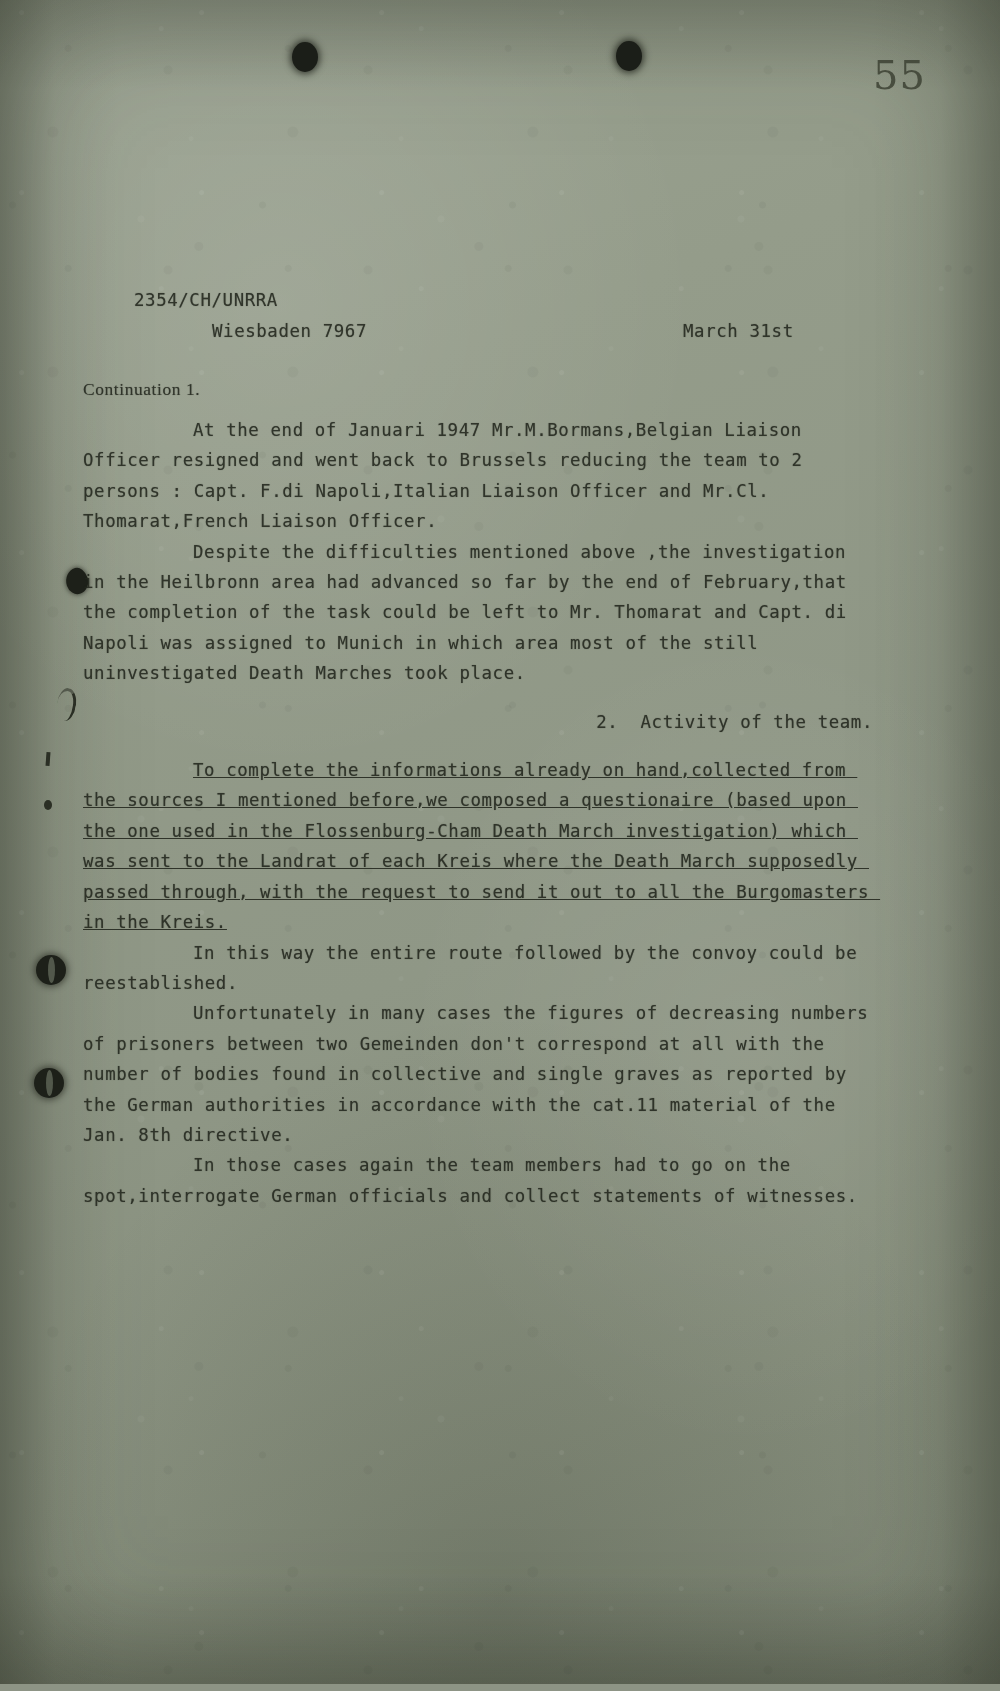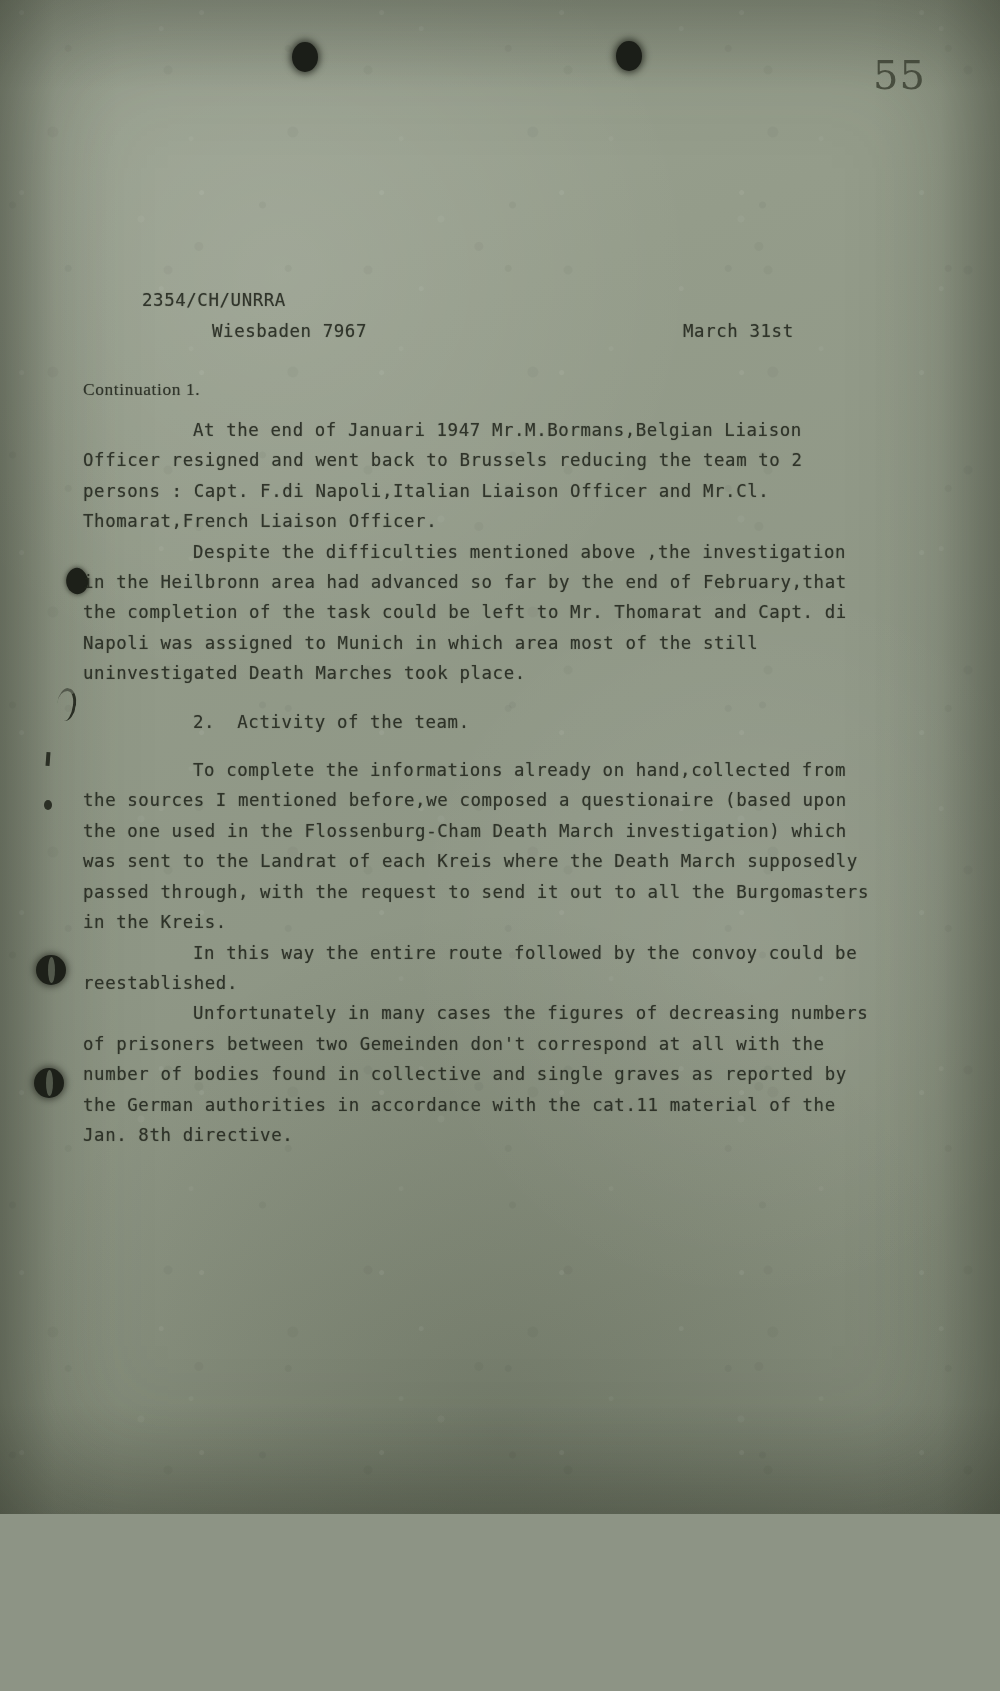--- a/index.html
+++ b/index.html
@@ -10,21 +10,21 @@
   body {
     width: 1000px;
     height: 1691px;
     overflow: hidden;
     font-family: "DejaVu Sans Mono", monospace;
   }
 
   #page {
     position: relative;
     width: 1000px;
-    height: 1514px;
+    height: 1684px;
     background:
       radial-gradient(ellipse 60% 40% at 28% 18%, rgba(255,255,255,0.10), rgba(255,255,255,0) 70%),
       radial-gradient(ellipse 50% 35% at 75% 62%, rgba(255,255,255,0.07), rgba(255,255,255,0) 70%),
       radial-gradient(ellipse 70% 50% at 50% 95%, rgba(40,46,34,0.20), rgba(0,0,0,0) 70%),
       linear-gradient(160deg, #9aa291 0%, #949c8a 25%, #8f9786 55%, #878f7d 80%, #7f8776 100%);
     box-shadow: inset 0 0 140px rgba(50,56,42,0.45);
   }
 
   
   #grain {
@@ -152,21 +152,21 @@
     font-family: "DejaVu Sans Mono", monospace;
     font-size: 17.4px;
     line-height: 30.4px;
     letter-spacing: 0.6px;
     opacity: 0.88;
     text-shadow: 0 0 1.1px rgba(34,38,29,0.55);
   }
 
   .ref-line {
     position: absolute;
-    left: 142px;
+    left: 134px;
     top: 285px;
   }
   .place-line {
     position: absolute;
     left: 212px;
     top: 316px;
   }
   .date-line {
     position: absolute;
     left: 683px;
@@ -189,22 +189,23 @@
     margin: 0;
     white-space: pre-wrap;
   }
   .indent {
     text-indent: 110px;
   }
   .section-head {
     text-indent: 110px;
     margin-top: 18px !important;
     margin-bottom: 18px !important;
-  }
-  .gap-above { margin-top: 0 !important; }
+    text-align: right;
+  }
+  .gap-above { margin-top: 0 !important; text-decoration: underline; }
 
   
   .strikeblob {
     display: inline-block;
     position: relative;
     width: 20px;
     height: 13px;
     vertical-align: -1px;
     background: #23271e;
     border-radius: 3px 2px 3px 2px;
@@ -240,16 +241,17 @@
     <div class="date-line">March 31st</div>
     <div class="cont-line">Continuation 1.</div>
 
     <div id="body-block">
       <p class="indent">At the end of Januari 1947 Mr.M.Bormans,Belgian Liaison Officer resigned and went back to Brussels reducing the team to 2 persons : Capt. F.di Napoli,Italian Liaison Officer and Mr.Cl. Thomarat,French Liaison Officer.</p>
       <p class="indent">Despite the difficulties mentioned above ,the investigation in the Heilbronn area had advanced so far by the end of February,that the completion of the task could be left to Mr. Thomarat and Capt. di Napoli was assigned to Munich in which area most of the still uninvestigated Death Marches took place.</p>
       <p class="section-head">2.  Activity of the team.</p>
       <p class="indent gap-above">To complete the informations already on hand,collected from the sources I mentioned before,we composed a questionaire (based upon the one used in the Flossenburg-Cham Death March investigation) which was sent to the Landrat of each Kreis where the Death March supposedly passed through, with the request to send it out to all the Burgomasters in the Kreis.</p>
       <p class="indent">In this way the entire route followed by the convoy could be reestablished.</p>
       <p class="indent">Unfortunately in many cases the figures of decreasing numbers of prisoners between two Gemeinden don't correspond at all with the number of bodies found in collective and single graves as reported by the German authorities in accordance with the cat.11 material of the Jan. 8th directive.</p>
+      <p class="indent">In those cases again the team members had to go on the spot,interrogate German officials and collect statements of witnesses.</p>
     </div>
 
   </div>
 </div>
 
 </body></html>

